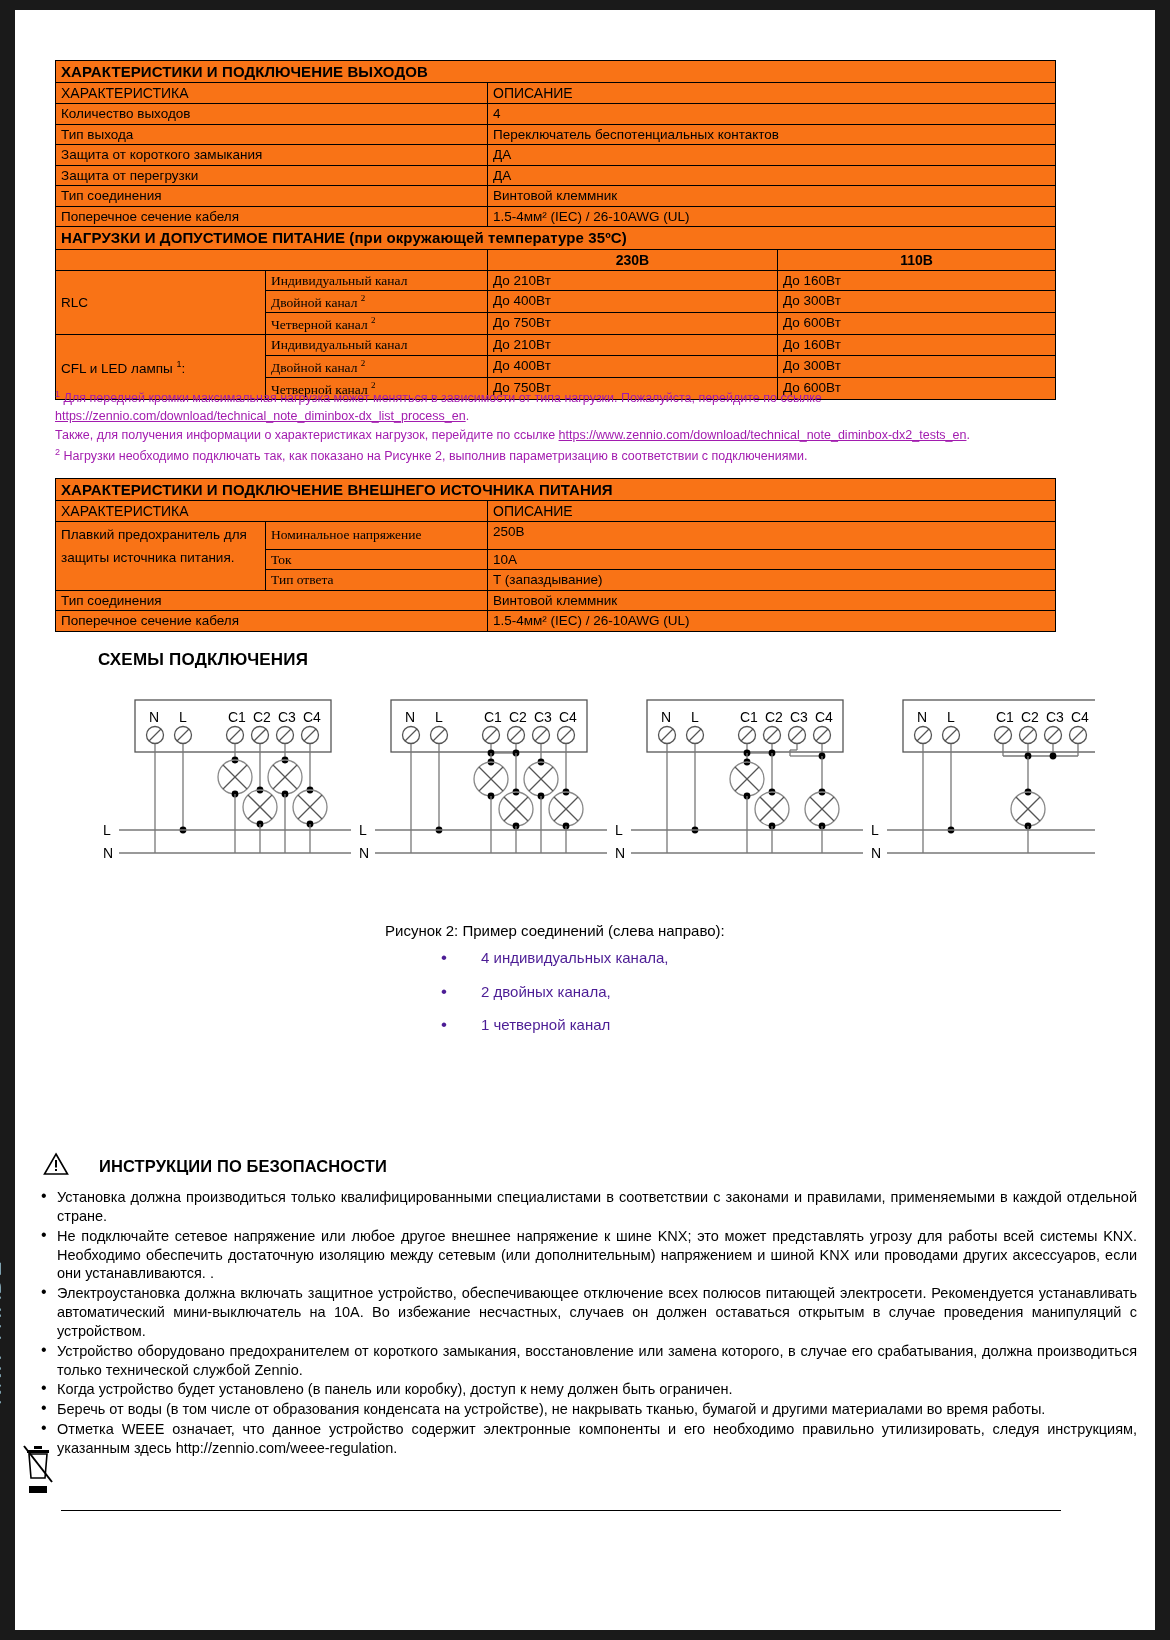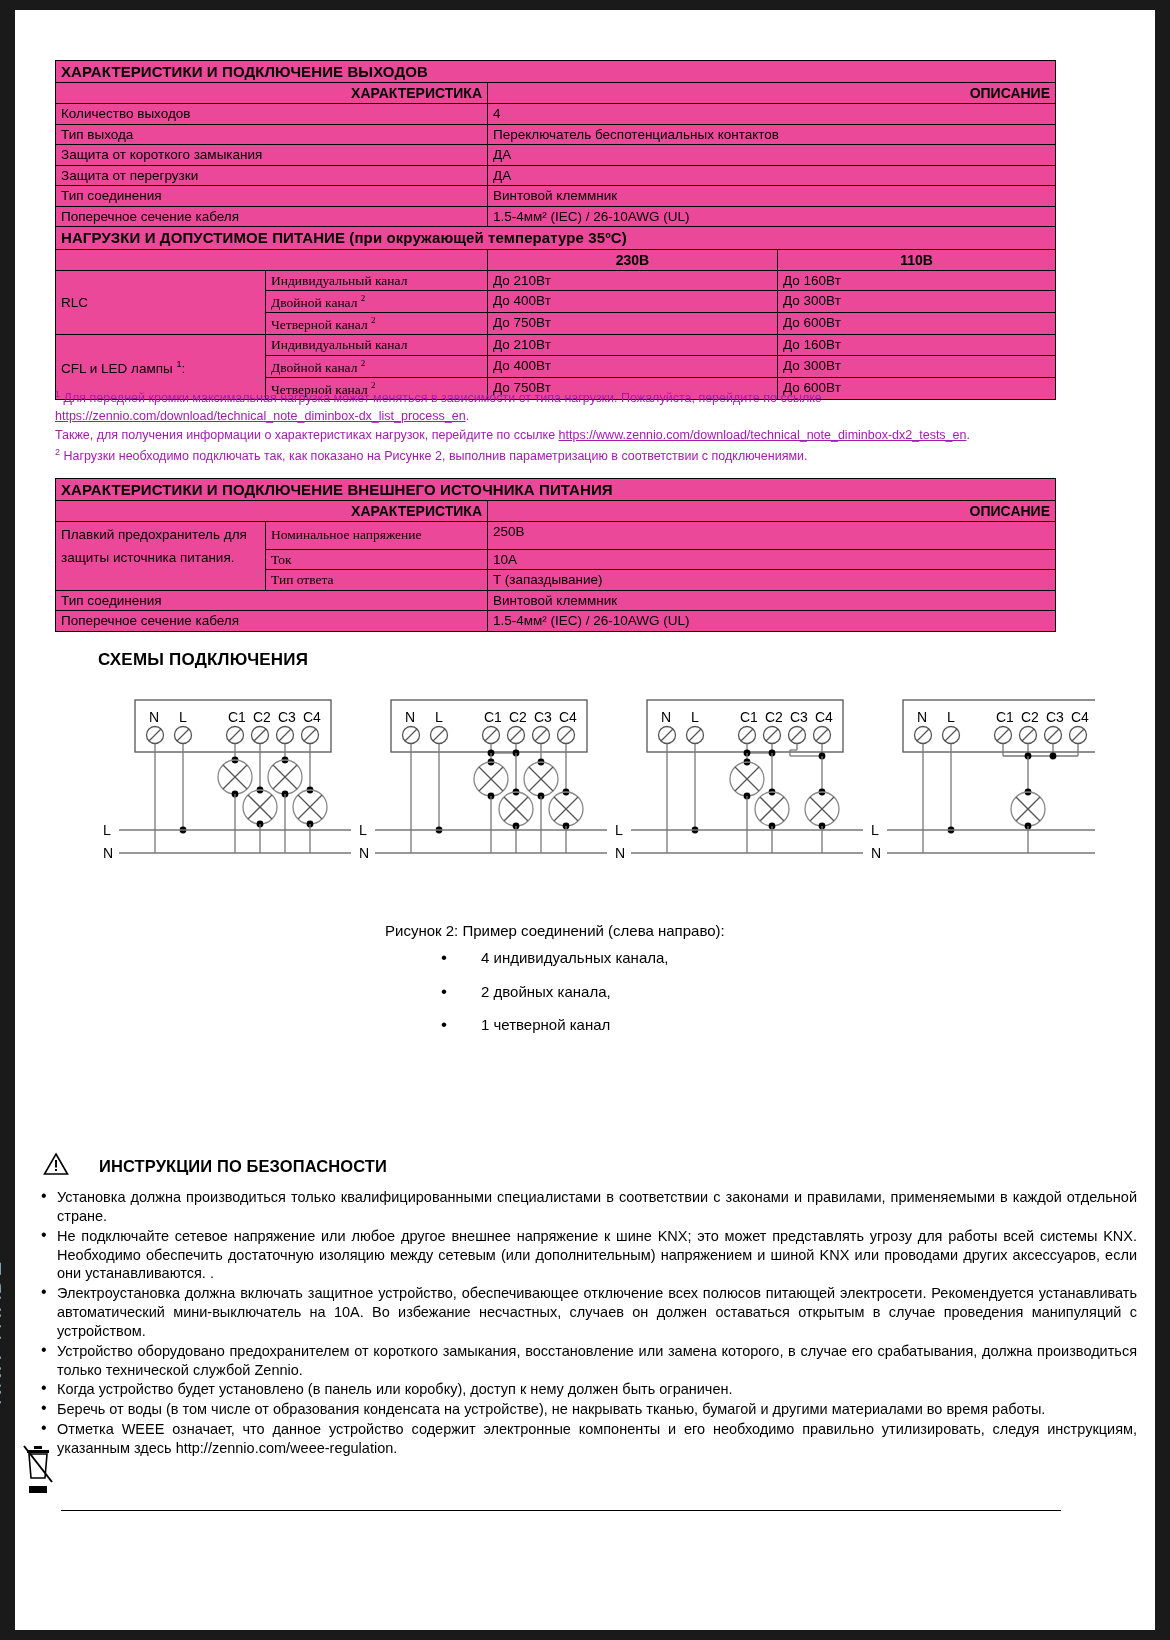--- a/index.html
+++ b/index.html
@@ -32,33 +32,32 @@
     border-collapse:collapse;
     table-layout:fixed;
     font-size:13.5px;
     color:#000;
   }
   table.tbl td{
     border:1px solid #000;
     padding:2px 5px;
     vertical-align:top;
     line-height:1.15;
-    background:#ec4899;
+    background:#f97316;
   }
   td.sec{
     font-weight:bold;font-size:15px;
     letter-spacing:.1px;
     padding:3px 6px;
     background:#fff;
   }
   td.hdr{
-    font-weight:bold;font-size:14px;
+    font-weight:normal;font-size:14px;
     background:#c8c8c8;
     padding:3px 6px;
-    text-align:right;
   }
   td.shadehdr{background:#c8c8c8;font-weight:bold;text-align:center;font-size:14px;padding:3px;}
   td.lbl{background:#ececec;}
   td.lbl2{background:#f2f2f2;font-family:Liberation Serif, serif;}
 
   .t-outputs{position:absolute;left:40px;top:50px;width:1000px;}
   .t-power{position:absolute;left:40px;top:468px;width:1000px;}
 
   .footnotes{
     position:absolute;left:40px;top:378px;width:1000px;
@@ -77,21 +76,21 @@
     position:absolute;left:80px;top:668px;
     width:1000px;height:200px;
   }
   .figcap{
     position:absolute;left:370px;top:912px;
     font-size:15px;color:#000;
   }
   .figbullets{
     position:absolute;left:410px;top:938px;
     width:430px;
-    font-size:15px;color:#000000;
+    font-size:15px;color:#4c1d95;
     margin:0;padding:0;list-style:none;
   }
   .figbullets li{
     position:relative;
     padding-left:56px;
     margin-bottom:14px;
     line-height:1.3;
   }
   .figbullets li::before{
     content:"\2022";

